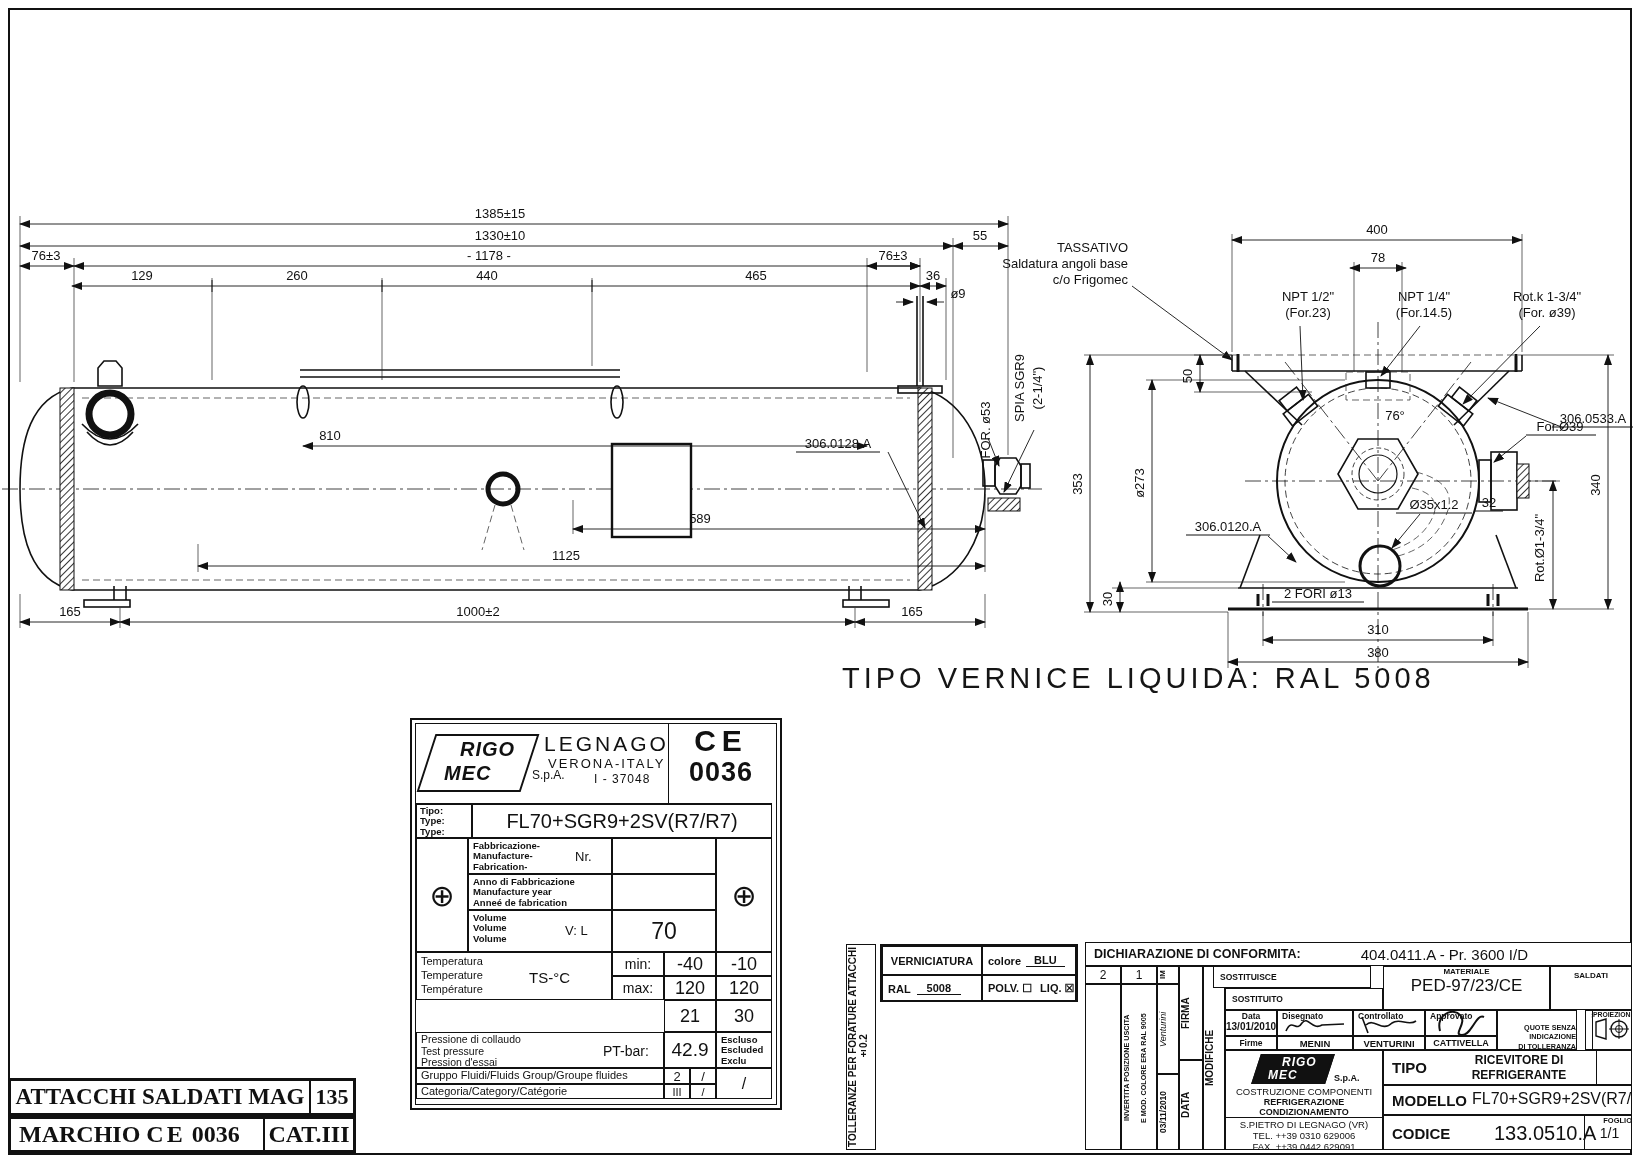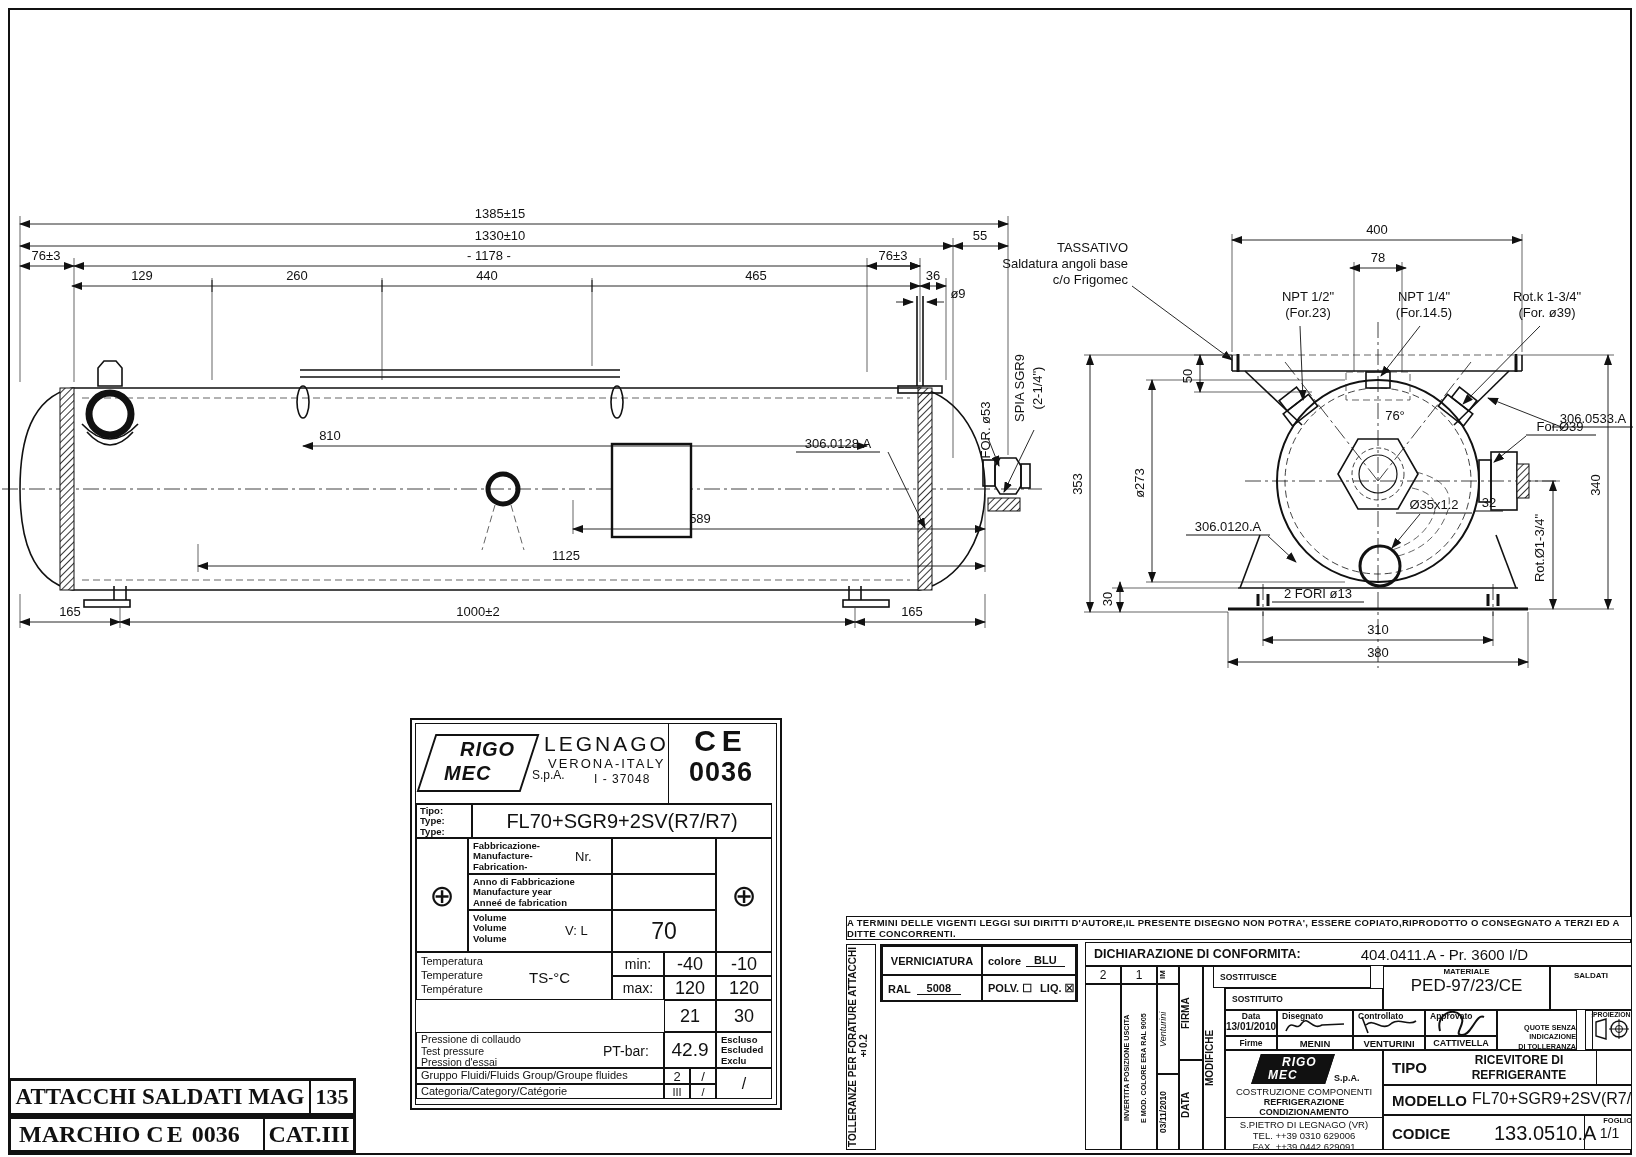--- a/index.html
+++ b/index.html
@@ -321,20 +321,21 @@
         <line x1="1272" y1="602" x2="1364" y2="602"></line>
         <line x1="1475" y1="511" x2="1503" y2="511"></line>
         <line x1="1396" y1="513" x2="1472" y2="513"></line>
         <line x1="1526" y1="435" x2="1596" y2="435"></line>
         <line x1="1552" y1="427" x2="1633" y2="427"></line>
         <line x1="1186" y1="535" x2="1270" y2="535"></line>
       </g>
     </g>
   </svg>
 
+  <div class="abs caption" style="left:842px;top:662px;">TIPO VERNICE LIQUIDA:  RAL 5008</div>
 
   <div class="abs np" style="left:410px;top:718px;width:368px;height:388px;">
     <div class="np-in">
 
       <div class="cell nb" style="left:0;top:0;width:356px;height:80px;border-bottom:1.2px solid #111;">
         <div class="fm-logo abs" style="left:10px;top:10px;width:104px;height:58px;">
           <div class="fm-skew"></div>
           <span class="fm-t" style="left:34px;top:4px;font-size:20px;">RIGO</span>
           <span class="fm-t" style="left:18px;top:28px;font-size:20px;">MEC</span>
         </div>
@@ -428,21 +429,20 @@
       <div class="cell ctr" style="left:248px;top:344px;width:26px;height:16px;font-size:13px;">2</div>
       <div class="cell ctr" style="left:274px;top:344px;width:26px;height:16px;font-size:13px;">/</div>
       <div class="cell ctr" style="left:300px;top:344px;width:56px;height:31px;font-size:16px;">/</div>
       <div class="cell" style="left:0;top:360px;width:248px;height:15px;font-size:11px;padding-left:4px;">Categoria/Category/Catégorie</div>
       <div class="cell ctr" style="left:248px;top:360px;width:26px;height:15px;font-size:11px;">III</div>
       <div class="cell ctr" style="left:274px;top:360px;width:26px;height:15px;font-size:11px;">/</div>
     </div>
   </div>
 
 
-  <div class="abs tb-cell" style="left:846px;top:916px;width:786px;height:24px;display:flex;align-items:center;justify-content:center;font-size:9.5px;font-weight:bold;letter-spacing:0.3px;">A TERMINI DELLE VIGENTI LEGGI SUI DIRITTI D'AUTORE,IL PRESENTE DISEGNO NON POTRA', ESSERE COPIATO,RIPRODOTTO O CONSEGNATO A TERZI ED A DITTE CONCORRENTI.</div>
 
   <div class="abs tb-cell" style="left:846px;top:944px;width:30px;height:206px;">
     <div class="vtext" style="width:100%;height:100%;font-size:10px;font-weight:bold;">TOLLERANZE PER FORATURE ATTACCHI ±0.2</div>
   </div>
 
   <div class="abs tb-cell" style="left:880px;top:944px;width:198px;height:58px;border-width:2px;">
     <div class="tb-cell ctr" style="left:0;top:0;width:100px;height:29px;font-size:11px;font-weight:bold;">VERNICIATURA</div>
     <div class="tb-cell" style="left:100px;top:0;width:94px;height:29px;font-size:11px;font-weight:bold;display:flex;align-items:center;gap:5px;padding-left:5px;">
       <span>colore</span>
       <span style="border-bottom:1.5px solid #111;padding:0 8px;">BLU</span>

